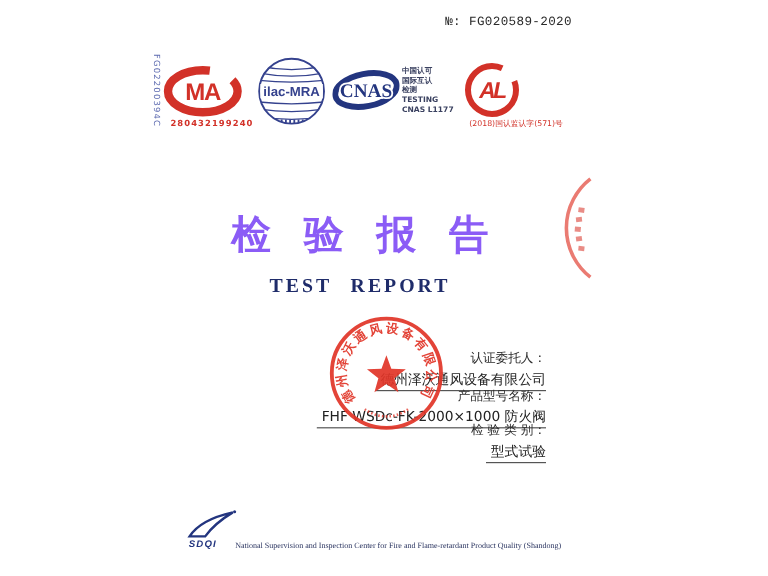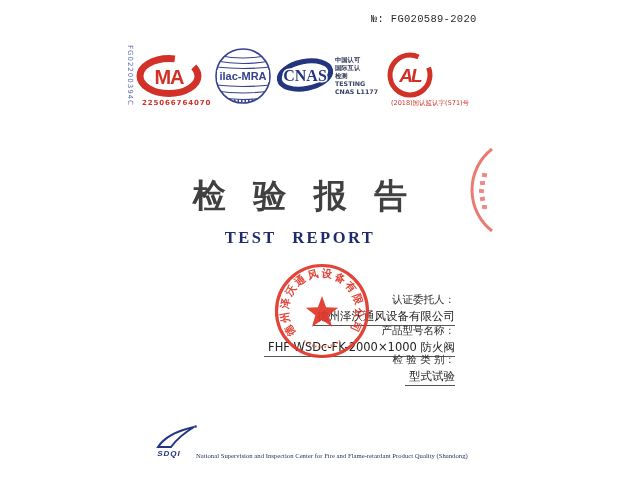--- a/index.html
+++ b/index.html
@@ -17,21 +17,21 @@
           letter-spacing:.9px;font-weight:bold;}
 
   .ilac-logo{position:absolute;left:214px;top:47px;}
   .cnas-logo{position:absolute;left:277px;top:54px;}
   .cnas-caption{position:absolute;left:335px;top:56px;font-size:6.3px;line-height:8px;
                 color:#3a4160;font-weight:bold;}
   .cal-logo{position:absolute;left:384px;top:52px;}
   .cal-caption{position:absolute;left:391px;top:99px;font-size:6.5px;color:#d23128;font-weight:normal;}
 
   .title-wrap{position:absolute;left:130px;top:174px;width:340px;text-align:center;}
-  .title-zh{font-size:33px;font-weight:bold;color:#404040;letter-spacing:8px;
+  .title-zh{font-size:33px;font-weight:bold;color:#8b5cf6;letter-spacing:8px;
             text-indent:8px;white-space:nowrap;}
   .title-en{margin-top:9px;font-family:"Liberation Serif",serif;font-size:16.5px;
             font-weight:bold;color:#1f2c6a;letter-spacing:2.5px;word-spacing:9px;}
 
   .form-row{position:absolute;left:142px;width:313px;height:17px;display:flex;
             align-items:flex-end;z-index:1;flex-direction:column;}
   .row1{top:291px;} .row2{top:322px;} .row3{top:351px;}
   .form-label{flex:none;font-size:10.5px;color:#2d2d2d;white-space:nowrap;line-height:17px;}
   .form-value{flex:1;border-bottom:1px solid #555;font-size:11.5px;color:#222;
               padding:0 0 1px 4px;white-space:nowrap;line-height:16px;}
@@ -51,21 +51,21 @@
 <div class="page">
 
   <div class="report-no">№: FG020589-2020</div>
 
   <div class="side-code">FG02200394C</div>
 
   <svg class="cma-logo" width="68" height="44" viewBox="0 0 68 44">
     <ellipse cx="33" cy="21" rx="29" ry="17.5" fill="none" stroke="#d23128" stroke-width="7" pathLength="100" stroke-dasharray="86 14" stroke-dashoffset="7"></ellipse>
     <text x="33" y="28.5" text-anchor="middle" font-size="20" font-weight="bold" fill="#d23128" font-family="Liberation Sans,sans-serif" letter-spacing="-1">MA</text>
   </svg>
-  <div class="cma-no">225066764070</div>
+  <div class="cma-no">280432199240</div>
 
   <svg class="ilac-logo" width="58" height="58" viewBox="0 0 58 58">
     <defs>
         <clipPath id="ilacClip">
           <circle cx="29" cy="29" r="27"></circle>
         </clipPath>
       </defs>
     <circle cx="29" cy="29" r="27" fill="none" stroke="#35428e" stroke-width="1.6"></circle>
     <g clip-path="url(#ilacClip)" stroke="#35428e" stroke-width="1.1" fill="none">
       <path d="M2,8 Q29,14 56,8"></path>

